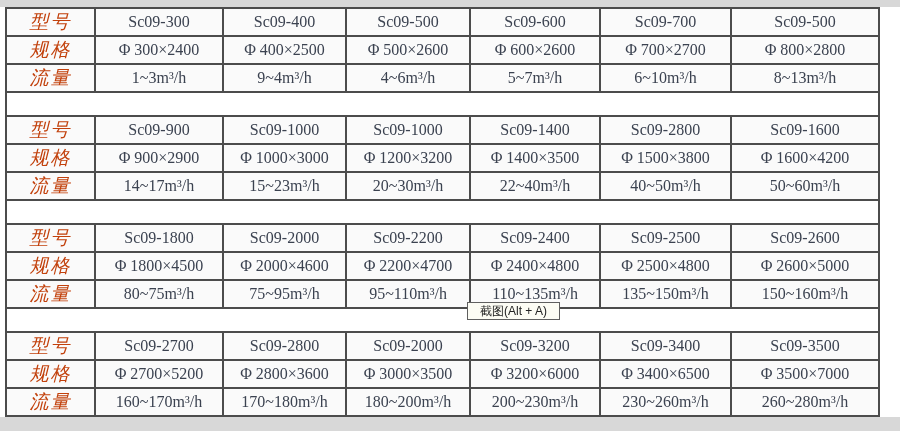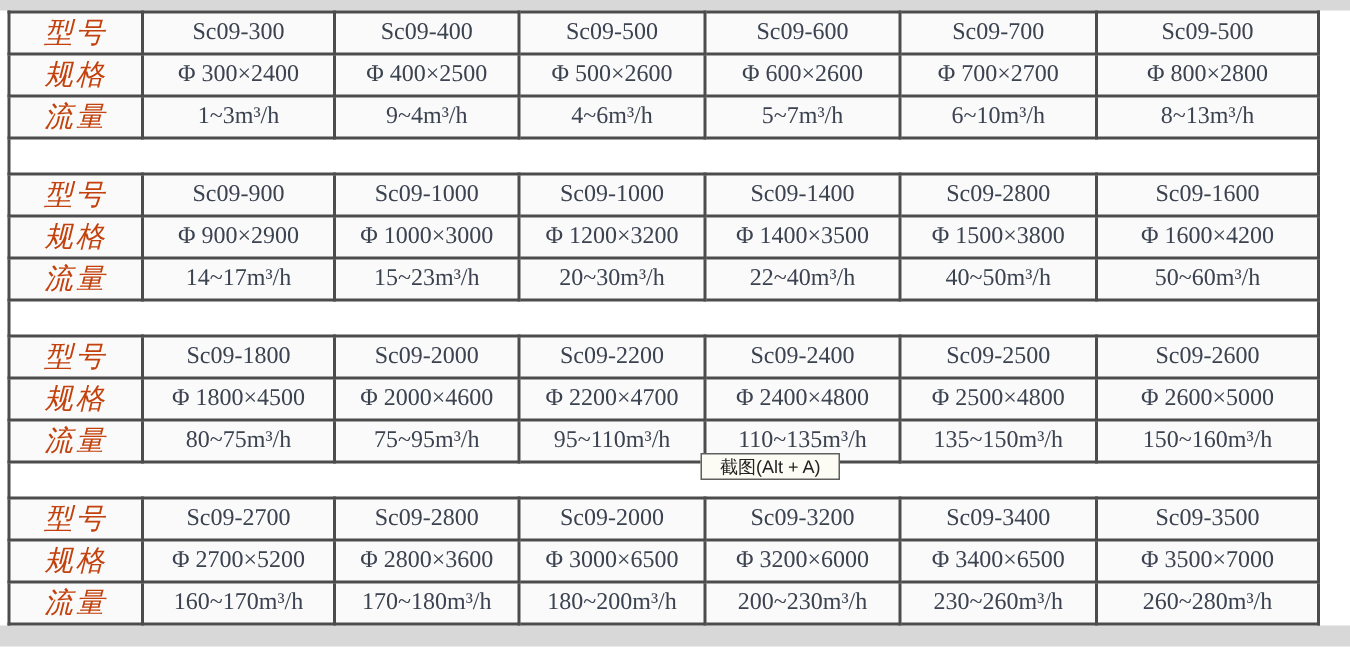--- a/index.html
+++ b/index.html
@@ -151,21 +151,21 @@
       <td>Sc09-2800</td>
       <td>Sc09-2000</td>
       <td>Sc09-3200</td>
       <td>Sc09-3400</td>
       <td>Sc09-3500</td>
     </tr>
     <tr>
       <td class="lbl">规格</td>
       <td>Φ 2700×5200</td>
       <td>Φ 2800×3600</td>
-      <td>Φ 3000×6500</td>
+      <td>Φ 3000×3500</td>
       <td>Φ 3200×6000</td>
       <td>Φ 3400×6500</td>
       <td>Φ 3500×7000</td>
     </tr>
     <tr>
       <td class="lbl">流量</td>
       <td>160~170m³/h</td>
       <td>170~180m³/h</td>
       <td>180~200m³/h</td>
       <td>200~230m³/h</td>

